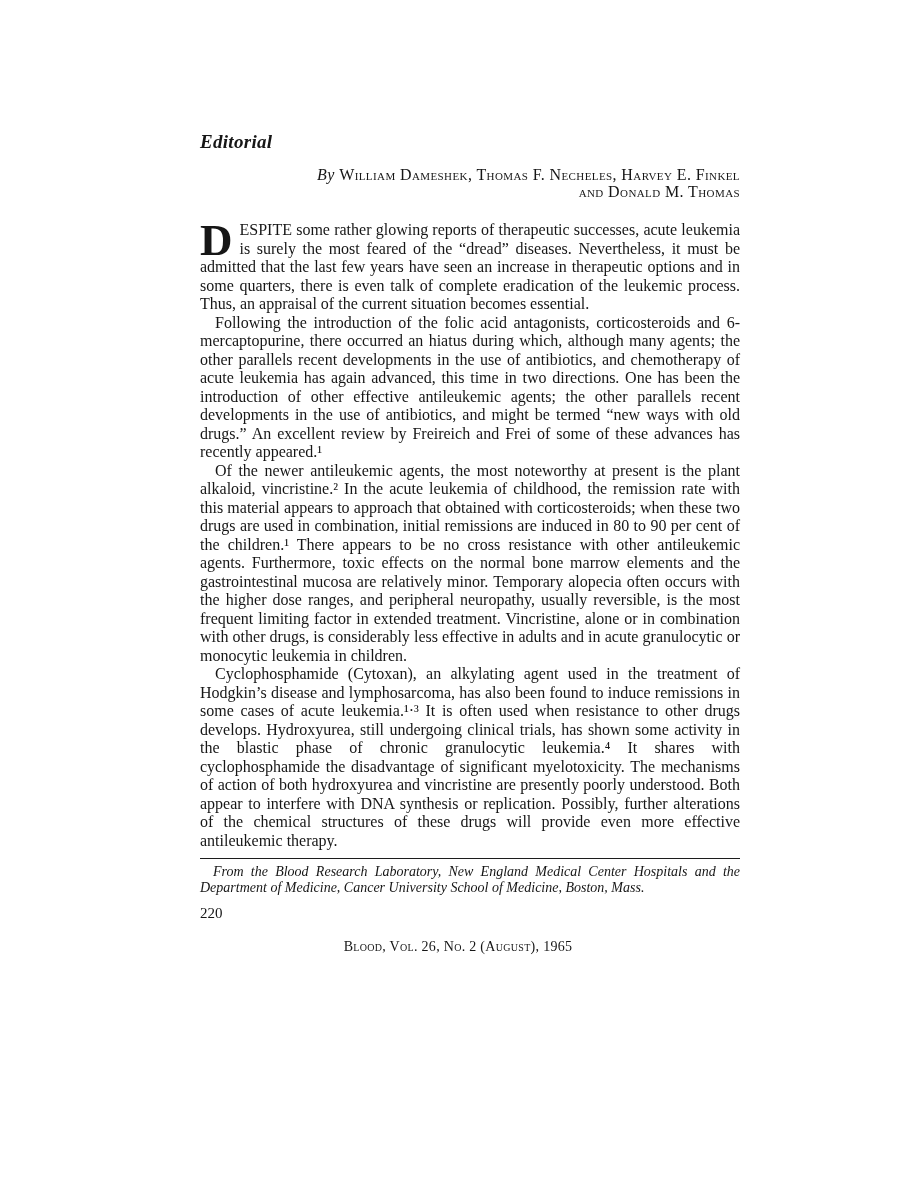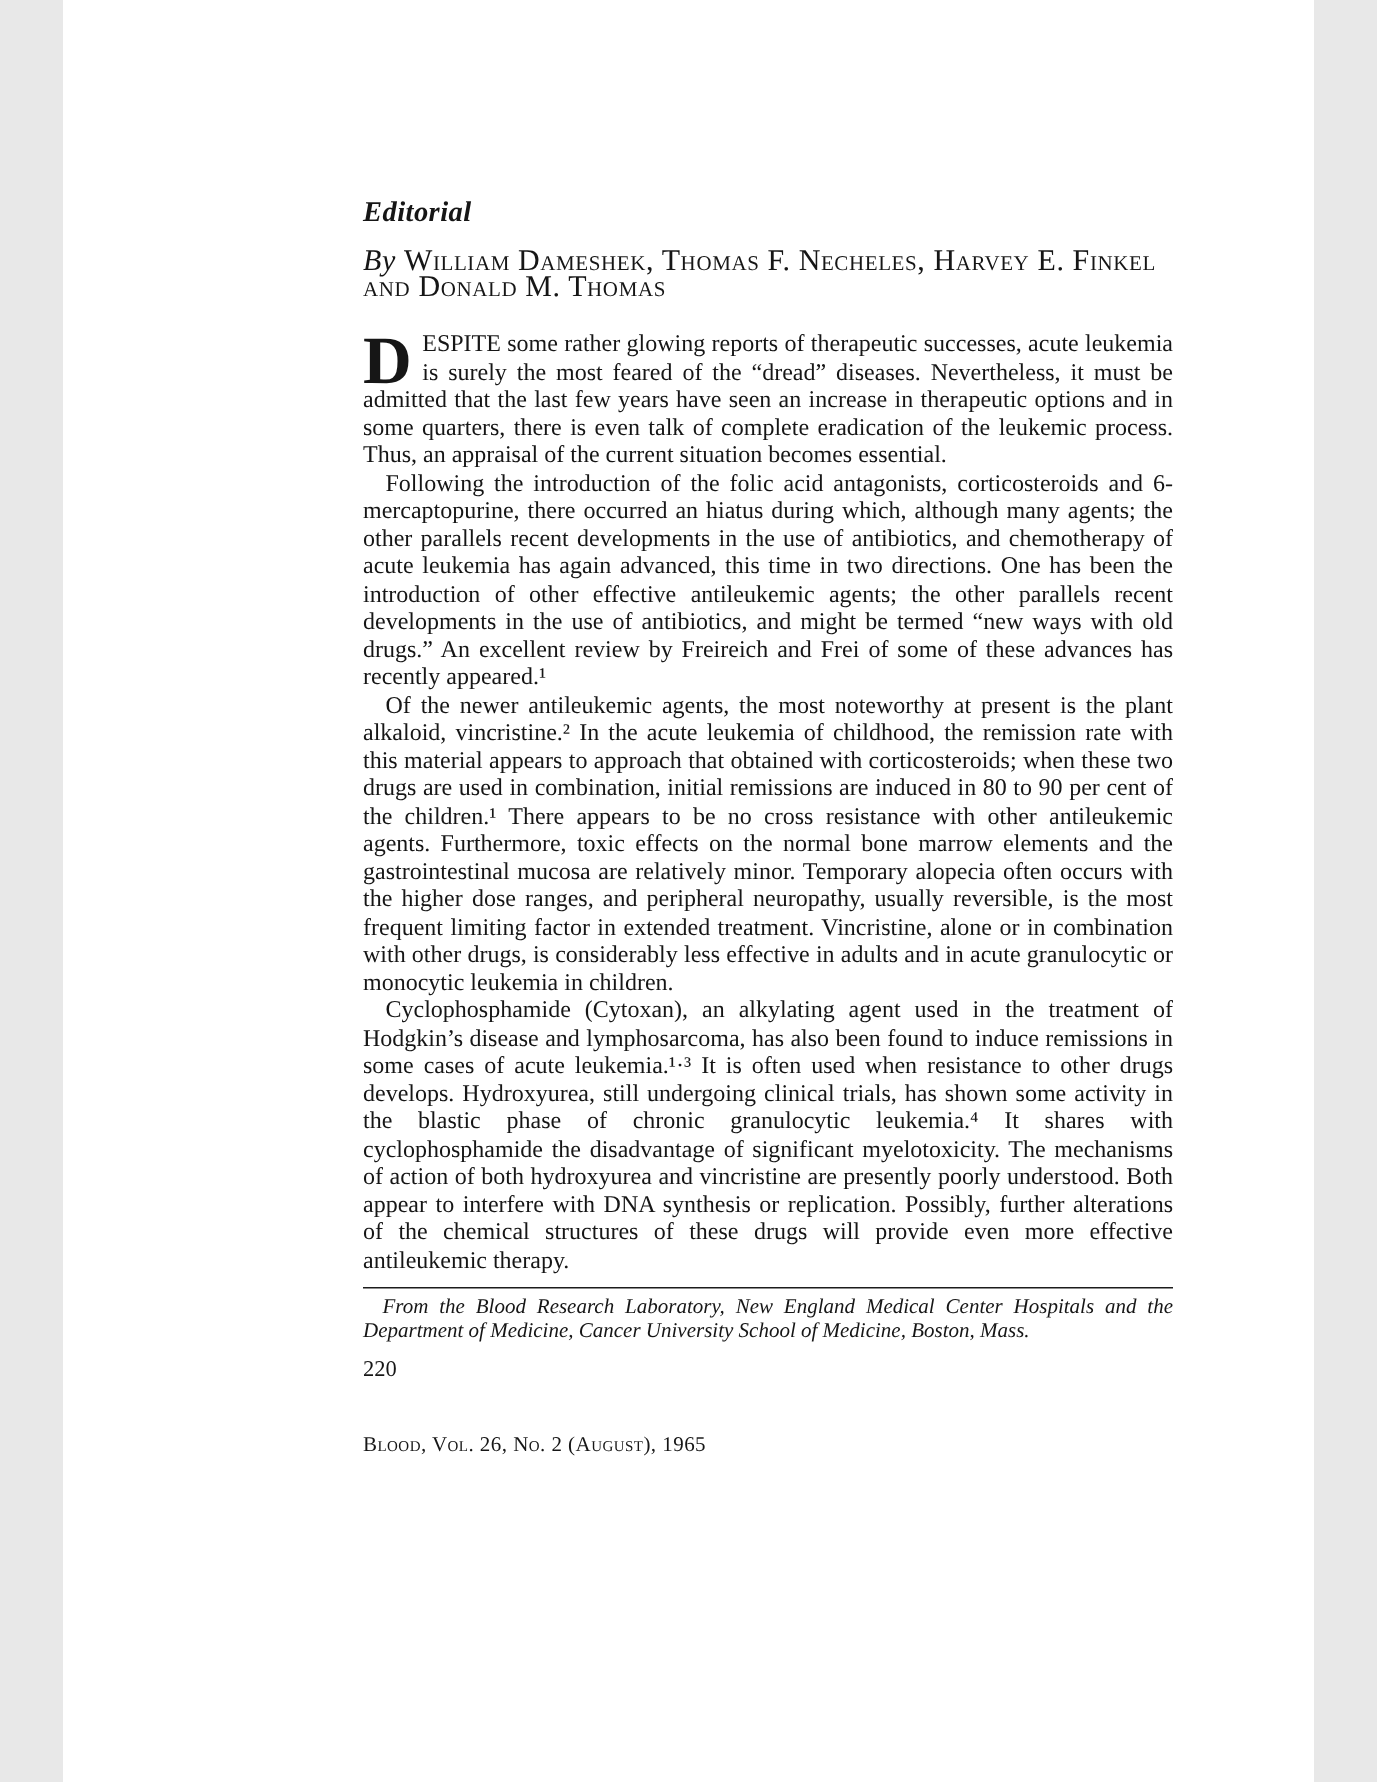--- a/index.html
+++ b/index.html
@@ -2,21 +2,21 @@
 <html><head>
 <meta charset="utf-8">
 <style>
   html, body {
     margin: 0;
     padding: 0;
     background: #e8e8e8;
   }
   .page {
     position: relative;
-    width: 834px;
+    width: 918px;
     height: 1188px;
     margin: 0 auto;
     background: #ffffff;
     color: #161616;
     font-family: "Liberation Serif", serif;
     overflow: hidden;
   }
   .content {
     position: absolute;
     left: 200px;
@@ -31,22 +31,22 @@
   }
   .title {
     margin: 17px 0 0 0;
     font-size: 21px;
     font-weight: bold;
     text-align: center;
     letter-spacing: 0.3px;
   }
   .byline {
     margin-top: 13px;
-    text-align: left;
-    font-size: 20px;
+    text-align: right;
+    font-size: 16px;
     line-height: 17px;
     letter-spacing: 0.4px;
   }
   .byline .by {
     font-style: italic;
   }
   .byline .authors {
     font-variant: small-caps;
   }
   .bodytext {
@@ -84,22 +84,22 @@
   .footnote p {
     margin: 0;
     text-indent: 13px;
   }
   .page-number {
     margin-top: 9px;
     text-align: left;
     font-size: 15px;
   }
   .journal-line {
-    margin-top: 34px;
-    text-align: left;
+    margin-top: 17px;
+    text-align: center;
     padding-right: 24px;
     font-size: 14px;
     font-variant: small-caps;
     letter-spacing: 0.3px;
   }
 </style>
 </head>
 <body>
 
 <div class="page">

